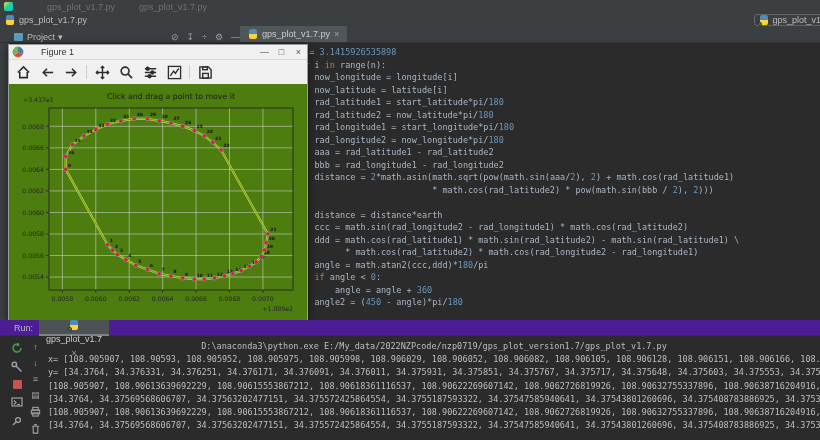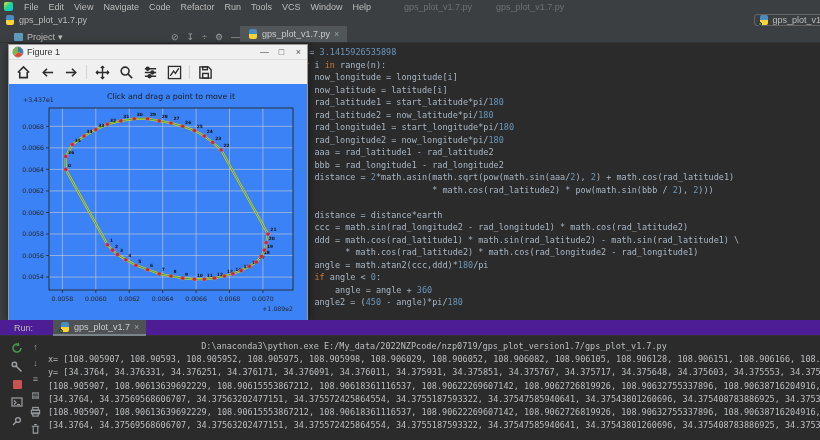--- a/index.html
+++ b/index.html
@@ -45,36 +45,36 @@
     overflow:hidden; z-index:2; }
   .code { position:absolute; left:284px; top:3px; font-family:"DejaVu Sans Mono", monospace;
     font-size:8.5px; line-height:12.5px; white-space:pre; }
   .tok-d { color:#a9b7c6; } .tok-k { color:#cc7832; } .tok-n { color:#6897bb; }
 
   
   .figwin { position:absolute; left:8px; top:44px; width:300px; height:276px; background:#f2f2f2;
     z-index:5; box-shadow:0 2px 8px rgba(0,0,0,.55); border:1px solid #9a9a9a; }
   .fig-titlebar { height:15px; background:#f0f0f0; border-bottom:1px solid #dcdcdc;
     display:flex; align-items:center; font-size:9px; color:#333; }
-  .fig-title { margin-left:3px;text-align:right; }
+  .fig-title { margin-left:17px;text-align:right; }
   .fig-controls { margin-left:auto; display:flex; }
   .fig-controls span { width:17px; text-align:center; color:#555; font-size:9px; cursor:default; }
   .fig-toolbar { height:24px; background:#f0f0f0; display:flex; align-items:center; gap:6px;
     padding-left:5px; }
   .mpl-btn { width:18px; height:18px; display:flex; align-items:center; justify-content:center; }
   .tb-sep { width:1px; height:14px; background:#d0d0d0; }
-  .fig-canvas { position:relative; width:298px; height:236px; background:#3b82f6; }
+  .fig-canvas { position:relative; width:298px; height:236px; background:#4d7c0f; }
 
   
   .runpanel { position:absolute; left:0; top:320px; width:820px; height:120px; background:#2b2b2b; z-index:6; }
   .run-head { position:absolute; left:0; top:0; width:820px; height:16px; background:#4c1d95;
     display:flex; align-items:center; font-size:9px; color:#bbbbbb; border-bottom:1px solid #323232;}
   .run-label { margin-left:14px; }
-  .run-tab { margin-left:20px; height:16px; display:flex; align-items:center; gap:4px; padding:0 7px;
-    background:#4e5254; border-bottom:2px solid #7c8488; color:#c9ccce; }
+  .run-tab { margin-left:6px; height:16px; display:flex; align-items:center; gap:4px; padding:0 7px;
+    background:#4e5254; border-bottom:2px solid #7c8488; color:#c9ccce;flex-direction:column; }
   .run-toolcol { position:absolute; display:flex; flex-direction:column; align-items:center; }
   .colA { left:11px; top:22px; gap:7px; }
   .colB { left:30px; top:22px; gap:6px; color:#9da0a3; font-size:9px; }
   .stop-sq { width:9px; height:9px; background:#c75450; border-radius:1px; }
   .console { position:absolute; left:48px; top:20px; width:772px; height:100px; overflow:hidden;
     font-family:"DejaVu Sans Mono", monospace; font-size:8.5px; line-height:13.2px; color:#bcbec0; }
   .console-line { white-space:pre;text-align:center; }
 
   
   .py-ico { position:relative; width:10px; height:10px; display:inline-block; flex:none; }
@@ -84,33 +84,20 @@
     border-radius:50%; background:#4cbb17; border:1px solid #2b2b2b; }
   svg { display:block; }
 </style>
 </head>
 <body>
 
 <div id="stage">
 
   <div class="menubar">
     <div class="pc-logo"></div>
-    <div style="display:flex;">
-        <span class="menu-item">File</span>
-        <span class="menu-item">Edit</span>
-        <span class="menu-item">View</span>
-        <span class="menu-item">Navigate</span>
-        <span class="menu-item">Code</span>
-        <span class="menu-item">Refactor</span>
-        <span class="menu-item">Run</span>
-        <span class="menu-item">Tools</span>
-        <span class="menu-item">VCS</span>
-        <span class="menu-item">Window</span>
-        <span class="menu-item">Help</span>
-      </div>
     <div class="ghost-titles">
       <span>gps_plot_v1.7.py</span>
       <span>gps_plot_v1.7.py</span>
     </div>
   </div>
 
   <div class="navbar">
     <span class="py-ico" style="margin-left:5px">
         <span class="pt"></span>
         <span class="pb"></span>

